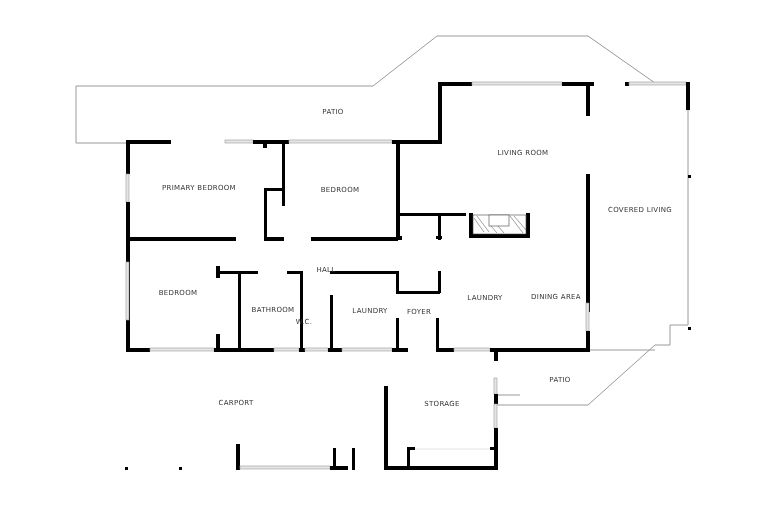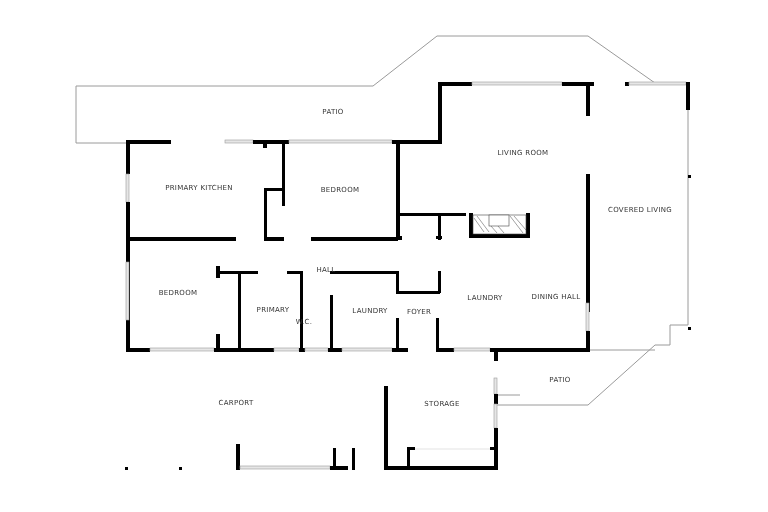--- a/index.html
+++ b/index.html
@@ -130,27 +130,27 @@
     <rect class="wall" x="333" y="448" width="3" height="20"></rect>
     <rect class="wall" x="352" y="448" width="3" height="22"></rect>
     <rect class="wall" x="125" y="467" width="3" height="3"></rect>
     <rect class="wall" x="179" y="467" width="3" height="3"></rect>
   </g>
 </svg>
 
 <div>
   <div class="room-label" style="left:333px;top:112px">PATIO</div>
   <div class="room-label" style="left:523px;top:153px">LIVING ROOM</div>
-  <div class="room-label" style="left:199px;top:188px">PRIMARY KITCHEN</div>
+  <div class="room-label" style="left:199px;top:188px">PRIMARY BEDROOM</div>
   <div class="room-label" style="left:340px;top:190px">BEDROOM</div>
   <div class="room-label" style="left:640px;top:210px">COVERED LIVING</div>
   <div class="room-label" style="left:326px;top:270px">HALL</div>
   <div class="room-label" style="left:178px;top:293px">BEDROOM</div>
   <div class="room-label" style="left:485px;top:298px">LAUNDRY</div>
-  <div class="room-label" style="left:556px;top:297px">DINING HALL</div>
-  <div class="room-label" style="left:273px;top:310px">PRIMARY</div>
+  <div class="room-label" style="left:556px;top:297px">DINING AREA</div>
+  <div class="room-label" style="left:273px;top:310px">BATHROOM</div>
   <div class="room-label" style="left:370px;top:311px">LAUNDRY</div>
   <div class="room-label" style="left:304px;top:322px">W.C.</div>
   <div class="room-label" style="left:419px;top:312px">FOYER</div>
   <div class="room-label" style="left:560px;top:380px">PATIO</div>
   <div class="room-label" style="left:236px;top:403px">CARPORT</div>
   <div class="room-label" style="left:442px;top:404px">STORAGE</div>
 </div>
 
 </body></html>

